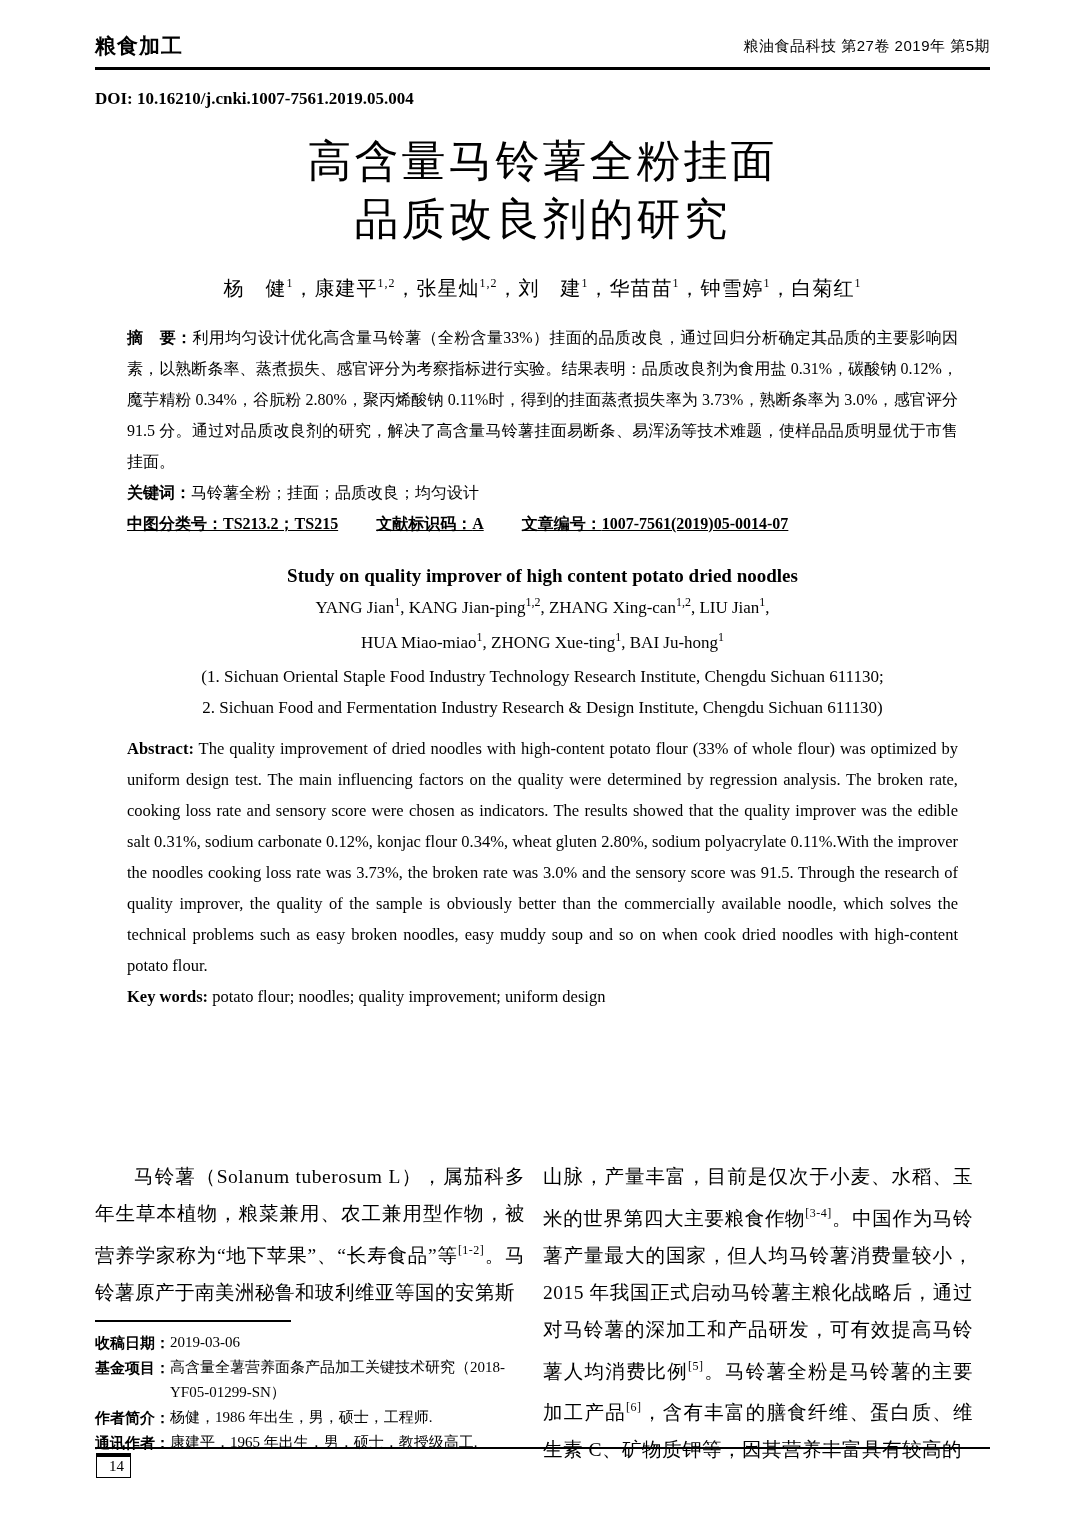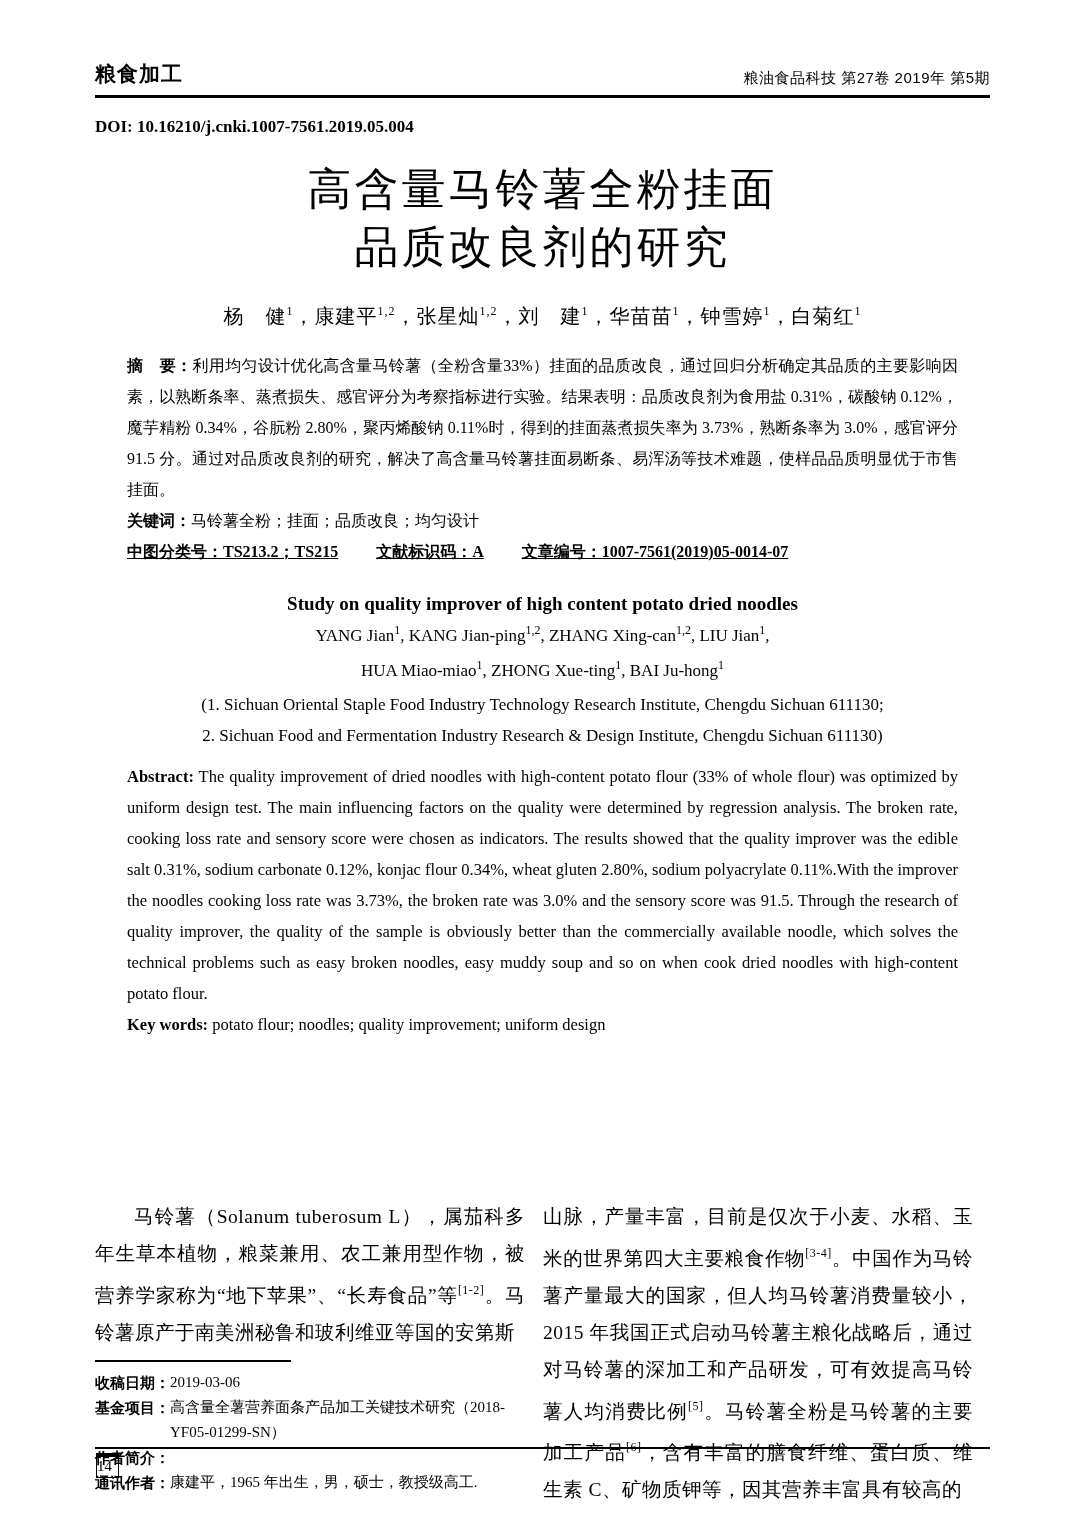--- a/index.html
+++ b/index.html
@@ -13,22 +13,22 @@
     color: #000;
     font-family: "Liberation Serif", "DejaVu Serif", serif;
     overflow: hidden;
   }
   .content { padding: 0 94px 0 95px; }
 
   
   .running-head {
     display: flex;
     justify-content: space-between;
-    align-items: flex-end;
-    padding-top: 60px;
+    align-items: center;
+    padding-top: 32px;
   }
   .head-left {
     font-family: "Liberation Sans", "DejaVu Sans", sans-serif;
     font-weight: bold;
     font-size: 21px;
     letter-spacing: 1px;
   }
   .head-right {
     font-family: "Liberation Sans", "DejaVu Sans", sans-serif;
     font-size: 15px;
@@ -106,21 +106,20 @@
   .keywords-en { margin: 0 32px; font-size: 16.5px; line-height: 31px; }
 
   
   .columns {
     position: absolute;
     left: 95px;
     right: 94px;
     top: 1158px;
     display: flex;
     gap: 18px;
-    margin-top: 40px;
   }
   .col { width: 430px; }
   .body-para {
     font-size: 19.5px;
     line-height: 37px;
     text-align: justify;
     letter-spacing: 0.5px;
   }
   .body-para.indent { text-indent: 2em; }
   .body-para sup { font-size: 12px; }
@@ -147,21 +146,21 @@
     top: 1447px;
     height: 2px;
     background: #000;
   }
   .page-number-box {
     position: absolute;
     left: 96px;
     top: 1453px;
     border: 1px solid #000;
     border-top: 4px solid #000;
-    padding: 1px 6px 2px 0;
+    padding: 1px 6px 2px 12px;
     font-size: 15px;
   }
 </style>
 </head>
 <body>
 
 <div class="page">
   <div class="content">
 
     <div class="running-head">
@@ -214,20 +213,21 @@
         <div class="fn-item">
           <span class="fn-label">收稿日期：</span>
           <span class="fn-text">2019-03-06</span>
         </div>
         <div class="fn-item">
           <span class="fn-label">基金项目：</span>
           <span class="fn-text">高含量全薯营养面条产品加工关键技术研究（2018-YF05-01299-SN）</span>
         </div>
         <div class="fn-item">
           <span class="fn-label">作者简介：</span>
+          <span class="fn-text">杨健，1986 年出生，男，硕士，工程师.</span>
         </div>
         <div class="fn-item">
           <span class="fn-label">通讯作者：</span>
           <span class="fn-text">康建平，1965 年出生，男，硕士，教授级高工.</span>
         </div>
       </div>
     </div>
     <div class="col">
       <p class="body-para">山脉，产量丰富，目前是仅次于小麦、水稻、玉米的世界第四大主要粮食作物<sup>[3-4]</sup>。中国作为马铃薯产量最大的国家，但人均马铃薯消费量较小，2015 年我国正式启动马铃薯主粮化战略后，通过对马铃薯的深加工和产品研发，可有效提高马铃薯人均消费比例<sup>[5]</sup>。马铃薯全粉是马铃薯的主要加工产品<sup>[6]</sup>，含有丰富的膳食纤维、蛋白质、维生素 C、矿物质钾等，因其营养丰富具有较高的</p>
     </div>

